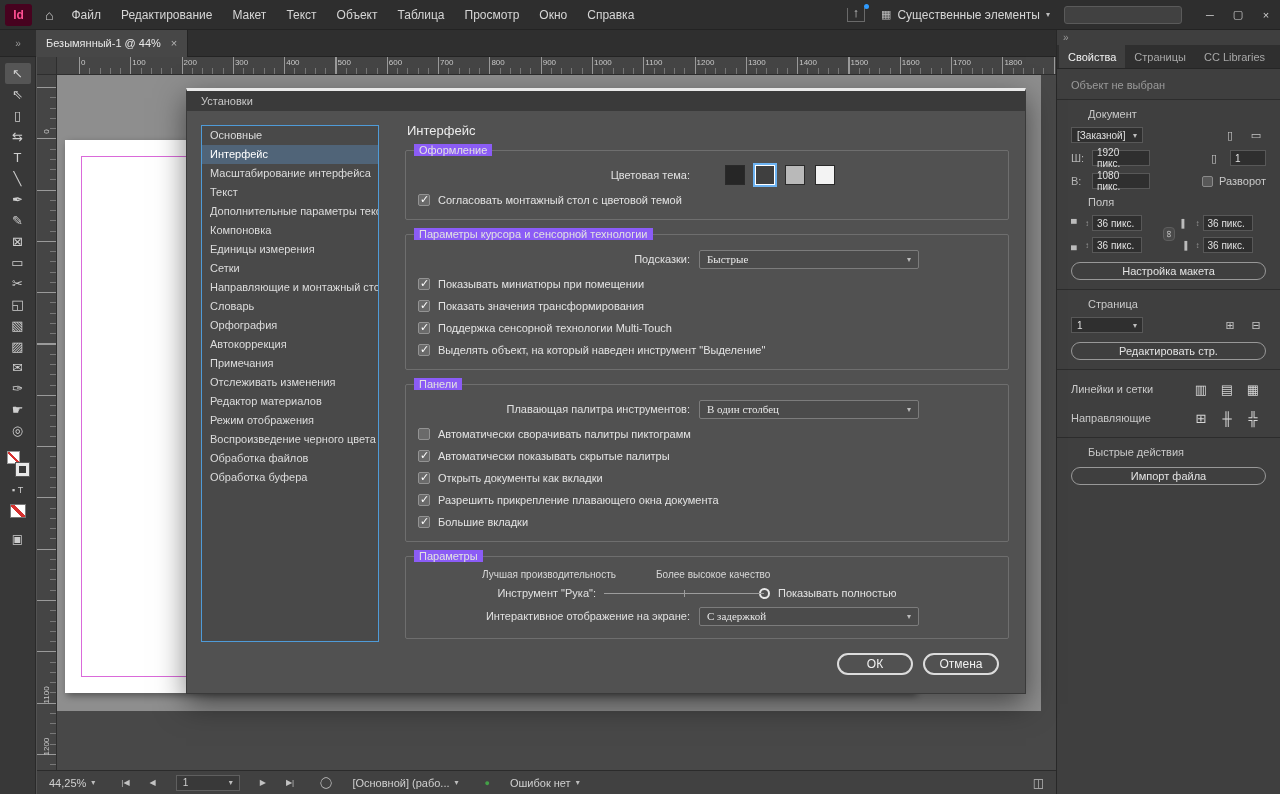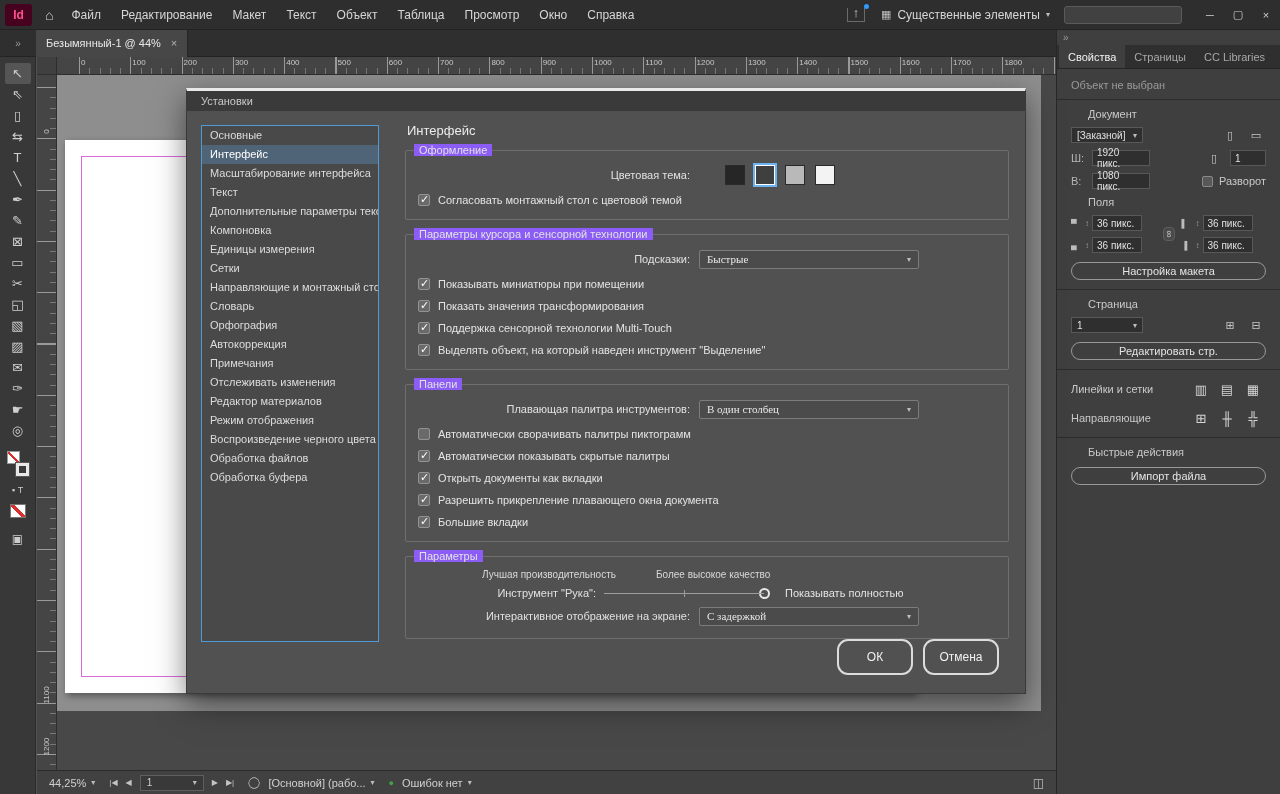--- a/index.html
+++ b/index.html
@@ -61,21 +61,21 @@
     background-repeat:no-repeat; }
   .vnum { position:absolute; left:1px; width:16px; text-align:center; font-size:8px; color:#c8c8c8; transform:rotate(-90deg); }
 
   
   .viewport { position:absolute; left:57px; top:75px; right:224px; bottom:24px; background:#484848; overflow:hidden; z-index:1; }
   .pasteboard { position:absolute; left:0; top:0; width:984px; height:636px; background:#8e8e8e; }
   .page { position:absolute; left:8px; top:65px; width:850px; height:553px; background:#ffffff; box-shadow:2px 3px 7px rgba(0,0,0,.4); }
   .page-margins { position:absolute; left:16px; top:16px; right:16px; bottom:16px; border:1px solid #da6ada; }
 
   
-  .statusbar { position:absolute; left:37px; right:224px; bottom:0; height:24px; background:#414141; border-top:1px solid #2b2b2b; display:flex; align-items:center; gap:8px; font-size:11px; color:#d0d0d0; padding:0 12px; z-index:6;}
+  .statusbar { position:absolute; left:37px; right:224px; bottom:0; height:24px; background:#414141; border-top:1px solid #2b2b2b; display:flex; align-items:center; gap:20px; font-size:11px; color:#d0d0d0; padding:0 12px; z-index:6;}
   .sb-zoom { display:flex; align-items:center; gap:5px; margin-right:6px; }
   .sb-nav { color:#c3c3c3; font-size:8px; }
   .sb-select { width:64px; height:16px; border:1px solid #5f5f5f; background:#393939; display:flex; align-items:center; justify-content:space-between; padding:0 6px; font-size:10px; }
   .sb-icon { color:#c3c3c3; font-size:11px; margin-left:6px; }
   .sb-style { display:flex; align-items:center; gap:5px; }
   .sb-dot { color:#43a047; font-size:9px; margin-left:6px; }
   .sb-split { margin-left:auto; color:#bdbdbd; font-size:12px; }
 
   
   .props { position:absolute; right:0; top:30px; width:224px; bottom:0; background:#3f3f3f; border-left:1px solid #282828; z-index:20; overflow:hidden; font-size:11px;}
@@ -127,23 +127,23 @@
   .cb { width:12px; height:12px; background:#6a6a6a; border:1px solid #939393; border-radius:2px; position:relative; flex:none; }
   .cbrow.checked .cb::after { content:"✓"; position:absolute; left:1px; top:-2px; font-size:11px; color:#fff; }
   .slider-labels { position:relative; height:13px; font-size:10px; color:#d8d8d8; }
   .slider-labels .l1 { position:absolute; left:64px; }
   .slider-labels .l2 { position:absolute; left:238px; }
   .hand-row { display:flex; align-items:center; height:22px; }
   .flabel2 { width:178px; text-align:right; margin-right:8px; color:#e0e0e0; }
   .track { width:160px; height:1px; background:#9c9c9c; position:relative; }
   .track::before { content:""; position:absolute; left:50%; top:-3px; width:1px; height:7px; background:#9c9c9c; }
   .handle { width:11px; height:11px; border:2px solid #e8e8e8; border-radius:50%; background:#515151; margin-left:-5px; flex:none; }
-  .hand-value { margin-left:15px; color:#e3e3e3; }
+  .hand-value { margin-left:8px; color:#e3e3e3; }
   .dlg-buttons { position:absolute; right:10px; bottom:8px; display:flex; gap:10px; }
-  .dbtn { min-width:76px; height:36px; border:2px solid #dcdcdc; border-radius:11px; display:grid; place-items:center; color:#f0f0f0; font-size:12px; padding:0 14px; }
+  .dbtn { min-width:76px; height:22px; border:2px solid #dcdcdc; border-radius:11px; display:grid; place-items:center; color:#f0f0f0; font-size:12px; padding:0 14px; }
 </style>
 </head>
 <body>
 
 <div class="app">
 
   <div class="menubar">
     <div class="logo">Id</div>
     <span class="home">⌂</span>
     <div class="menu-items">

